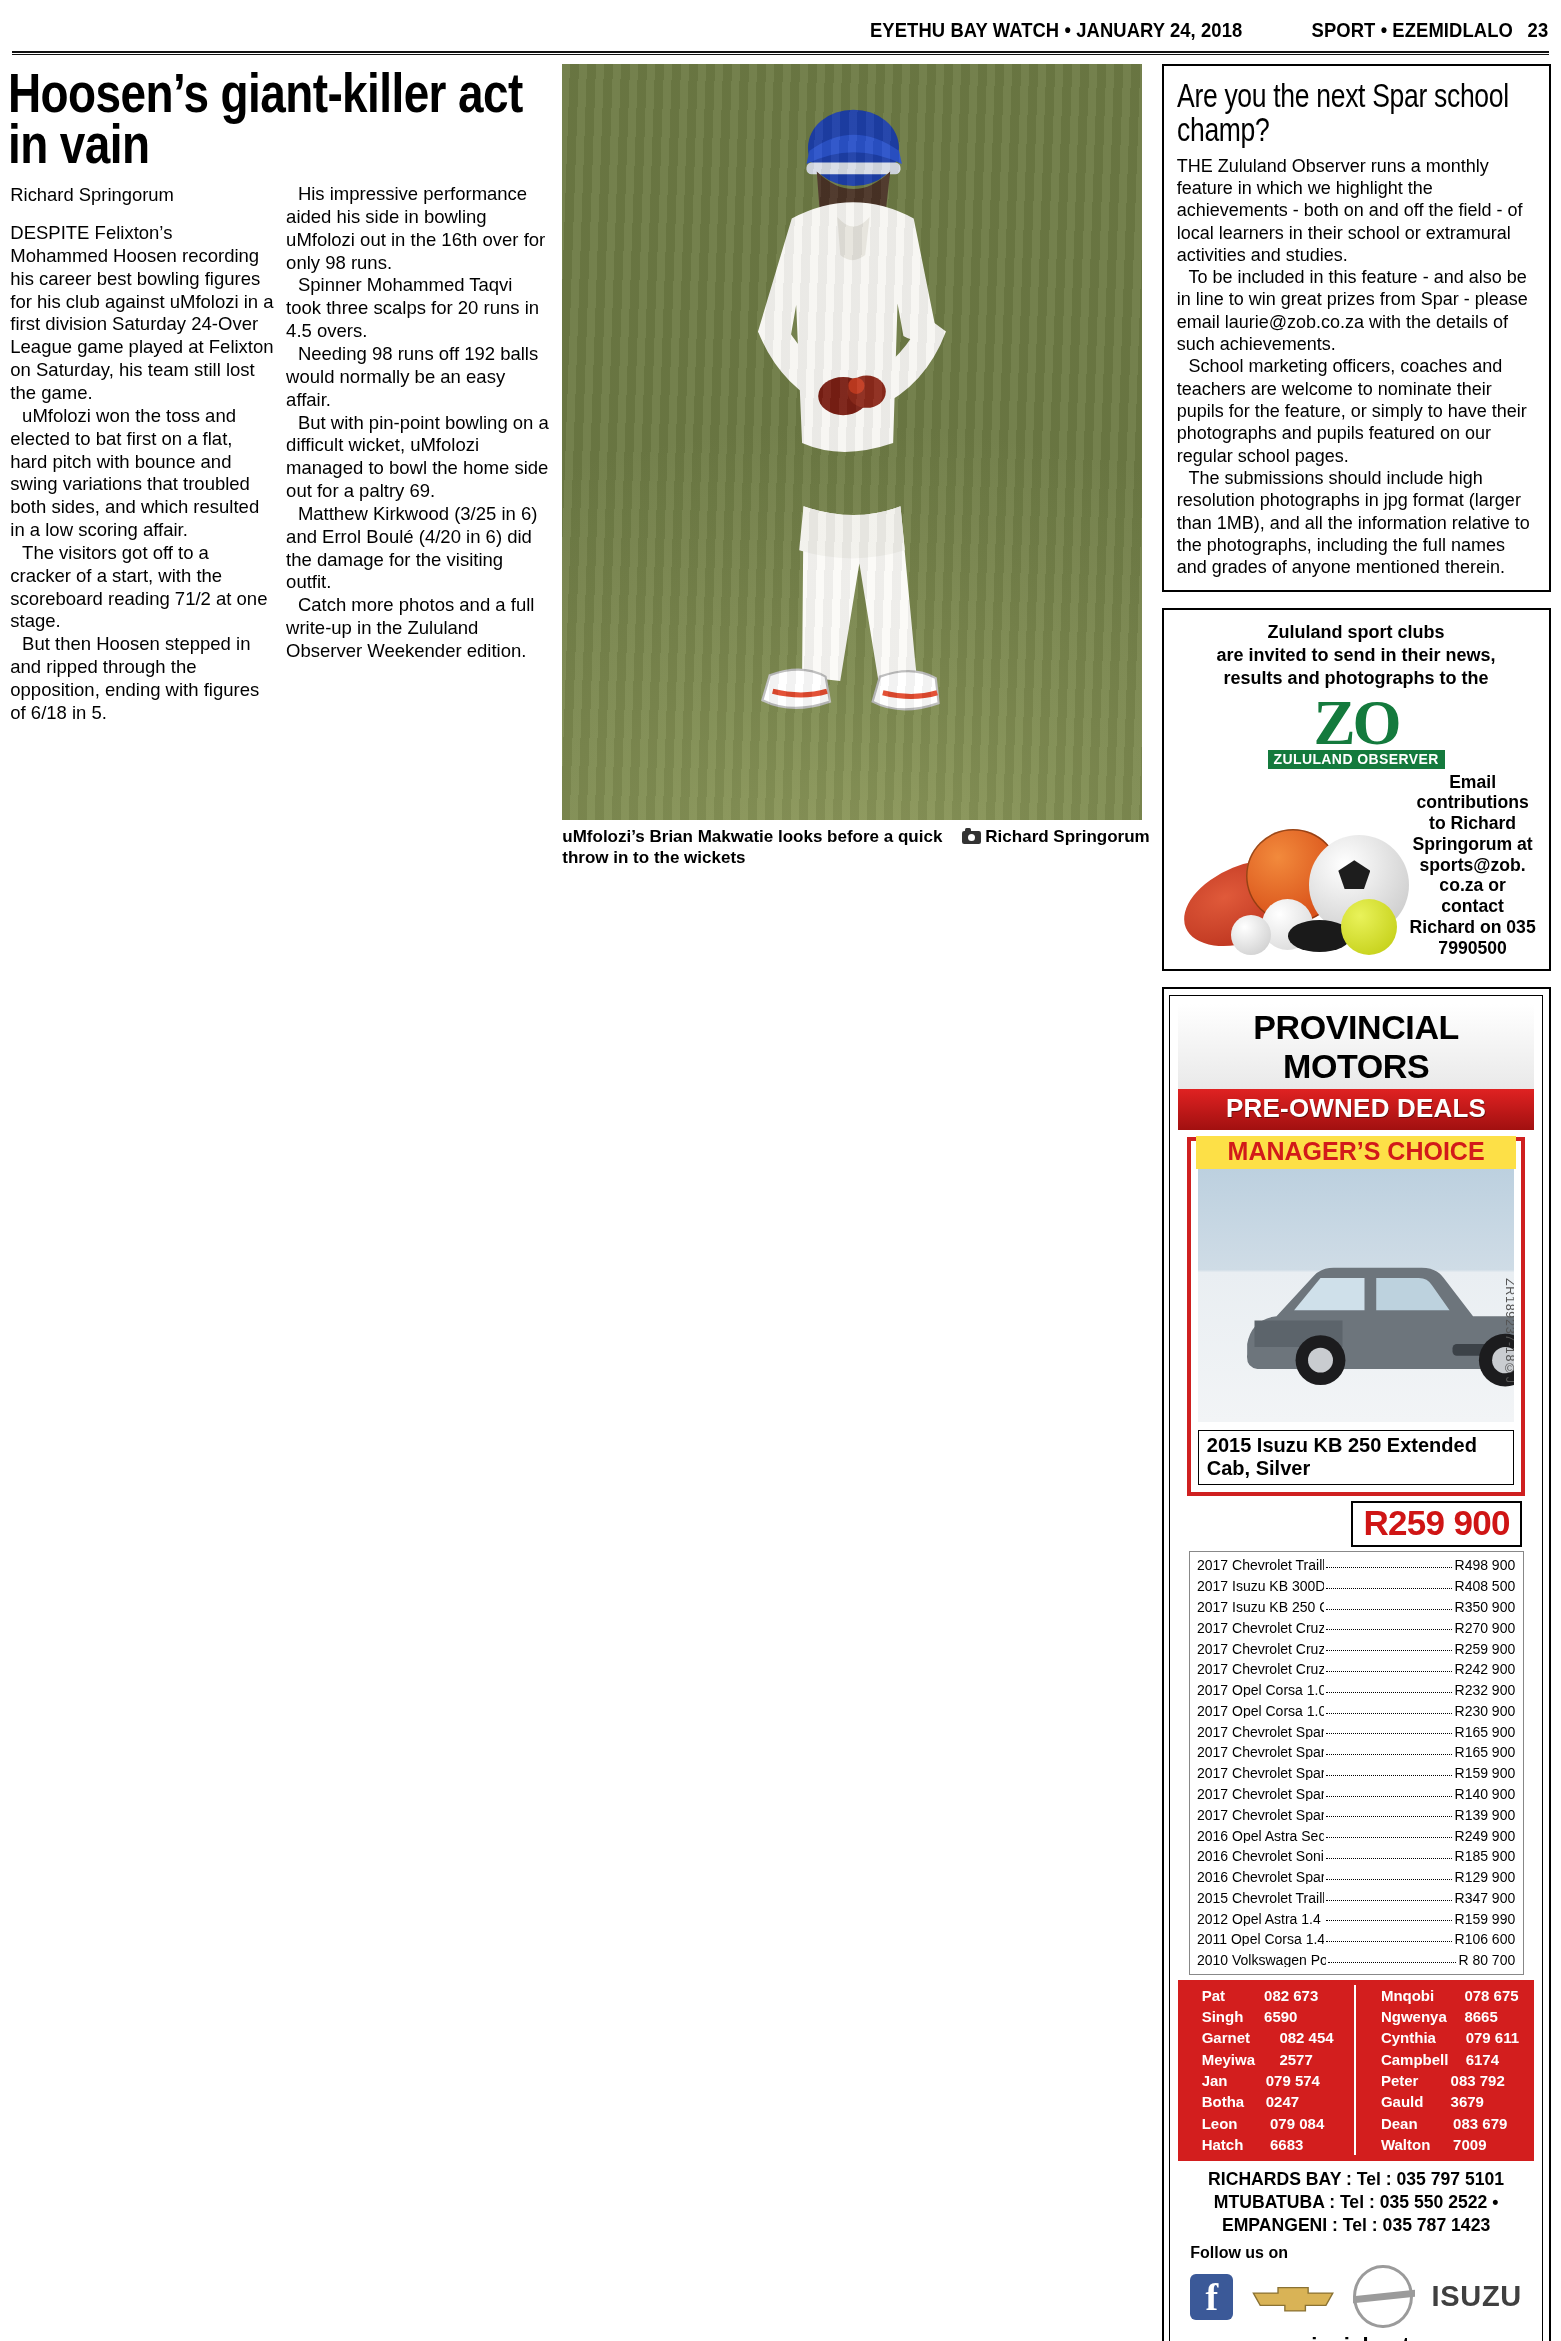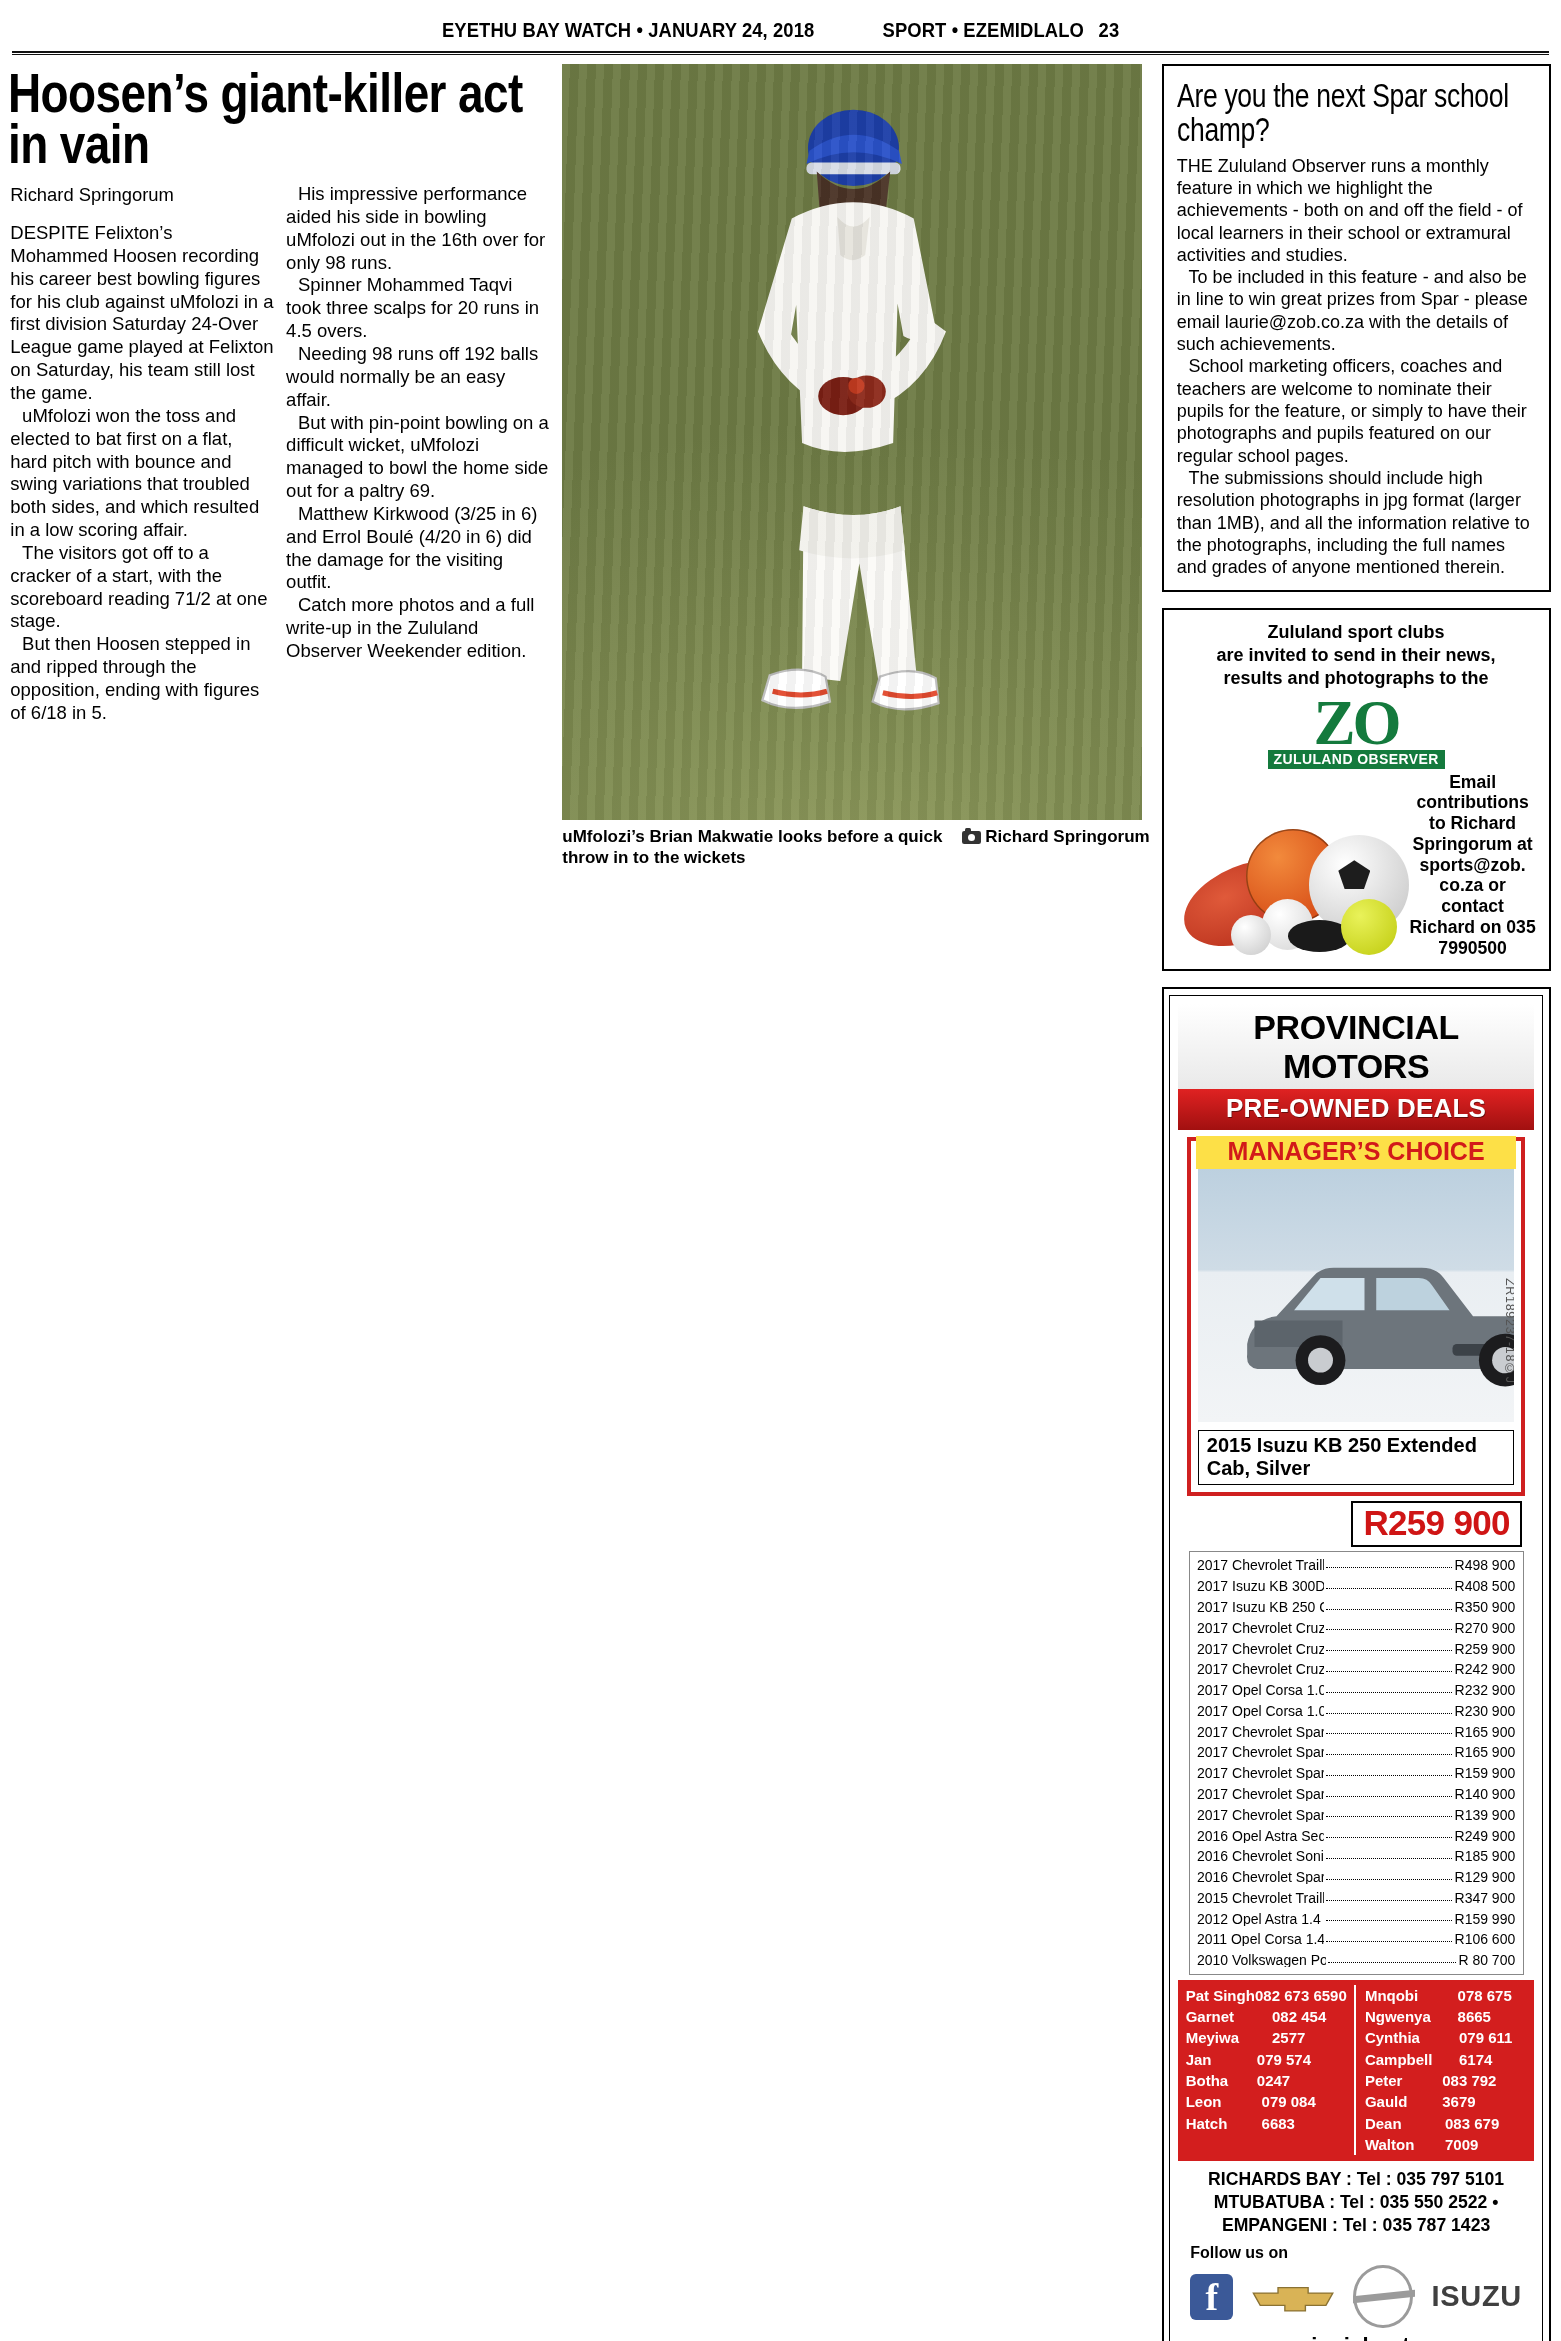--- a/index.html
+++ b/index.html
@@ -5,21 +5,21 @@
   * { box-sizing: border-box; }
   html, body { margin:0; padding:0; background:#ffffff; }
   body {
     width:1561px; height:2342px;
     font-family:"Liberation Sans", sans-serif;
     color:#000; position:relative; overflow:hidden;
   }
   .page { position:relative; width:1561px; height:2342px; padding:0 10.3px; }
 
   
-  .masthead { display:flex; justify-content:center; align-items:flex-end;
+  .masthead { display:flex; justify-content:flex-end; align-items:flex-end;
               padding:19px 2.9px 4.4px 2.9px;gap:16px; }
   .mh-left, .mh-right { font-weight:bold; font-size:20px; letter-spacing:0.1px;
             font-family:"Liberation Sans Narrow","Liberation Sans",sans-serif;
             transform:scaleX(.92); transform-origin:left bottom; }
   .mh-right { transform-origin:right bottom; display:flex; gap:16px; align-items:flex-end;}
   .mh-rule { border-top:2.9px solid #111; border-bottom:1.5px solid #111; height:4.4px; margin:4.4px 1.5px 0 1.5px; }
 
   
   .hl-condensed {
     font-family:"Liberation Sans Narrow","Liberation Sans",sans-serif;
@@ -142,21 +142,21 @@
      padding:3.4px 7.3px; display:flex; white-space:nowrap; }
   .pm-list .dsc { flex:1; overflow:hidden; }
   .pm-list .dots { flex:1; border-bottom:1.8px dotted #000; margin:0 2.2px 4.4px; min-width:7.3px;}
   .pm-list .pr { font-weight:normal; }
   .pm-staff { background:#d31e1e; color:#fff; display:flex; padding:4.4px 7.3px 5.9px; }
   .pm-staff .half { width:50%; }
   .pm-staff .half:first-child { border-right:2.2px solid #fff; padding-right:7.3px; }
   .pm-staff .half:last-child { padding-left:8.8px; }
   .pm-staff .row { display:flex; justify-content:space-between; font-weight:bold;
      font-size:15px; line-height:1.42;
-     font-family:"Liberation Sans Narrow","Liberation Sans",sans-serif;}
+     font-family:"Liberation Sans Narrow","Liberation Sans",sans-serif;margin-left:16px;}
   .pm-branches { text-align:center; font-weight:bold; font-size:17.6px; line-height:1.3;
      padding:7.3px 4.4px 2.9px; font-family:"Liberation Sans Narrow","Liberation Sans",sans-serif; }
   .pm-follow { font-weight:bold; font-size:16px; padding:4.4px 0 0 11.8px;
      font-family:"Liberation Sans Narrow","Liberation Sans",sans-serif;}
   .pm-brands { display:flex; align-items:center; gap:19px; padding:2.9px 11.8px 1.5px; }
   .fb { width:46px; height:46px; background:#3b5998; border-radius:5.9px; position:relative; }
   .fb:after { content:"f"; position:absolute; left:15.4px; top:1.5px; color:#fff;
      font-size:38px; font-weight:bold; font-family:"Liberation Serif",serif; }
   .chev { width:88px; height:31px; position:relative; }
   .opel { width:63px; height:63px; border:3.7px solid #9b9b9b; border-radius:50%; position:relative; }

